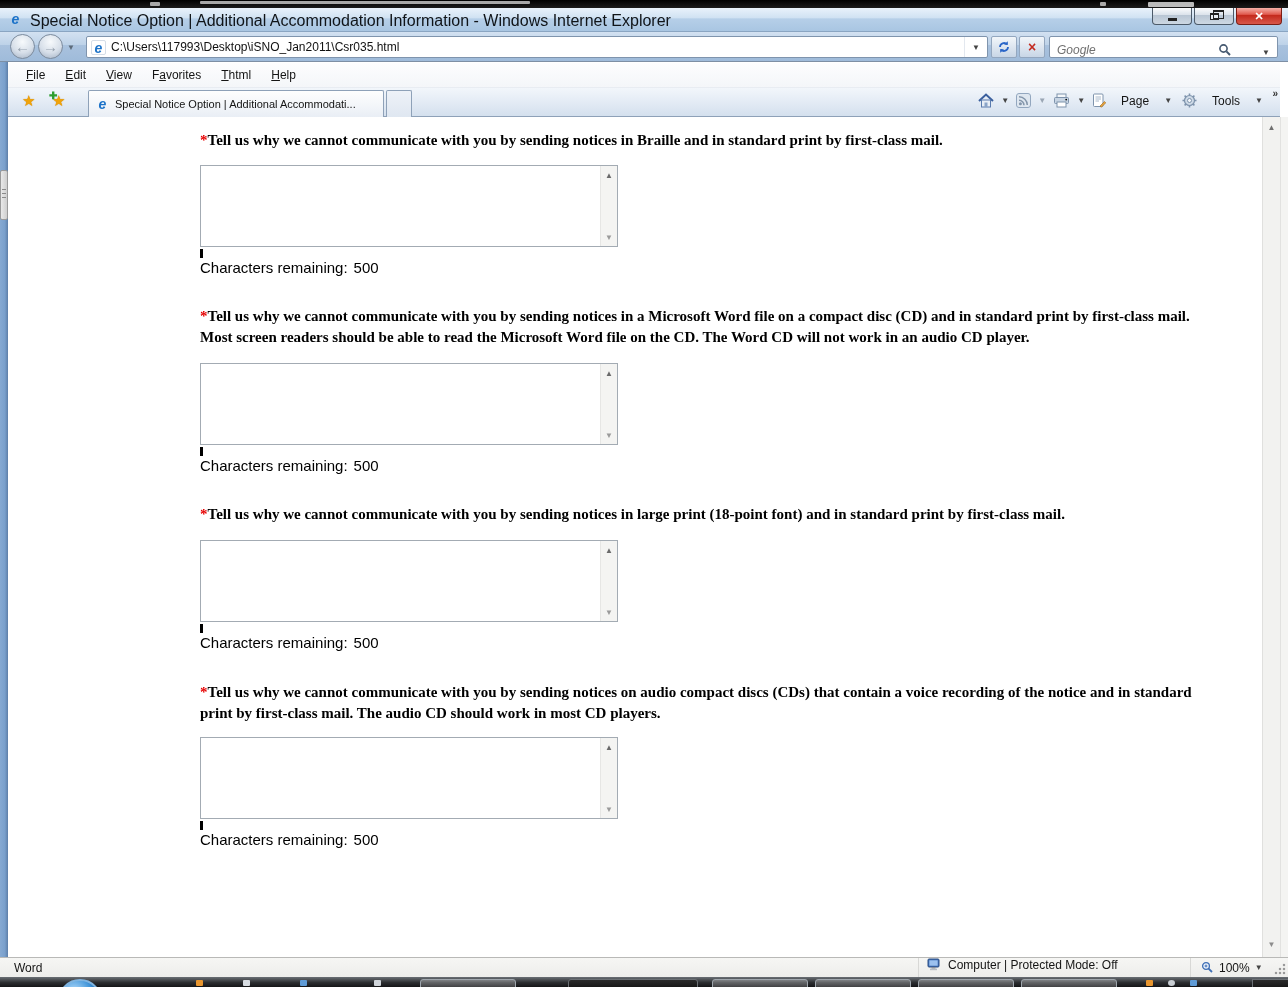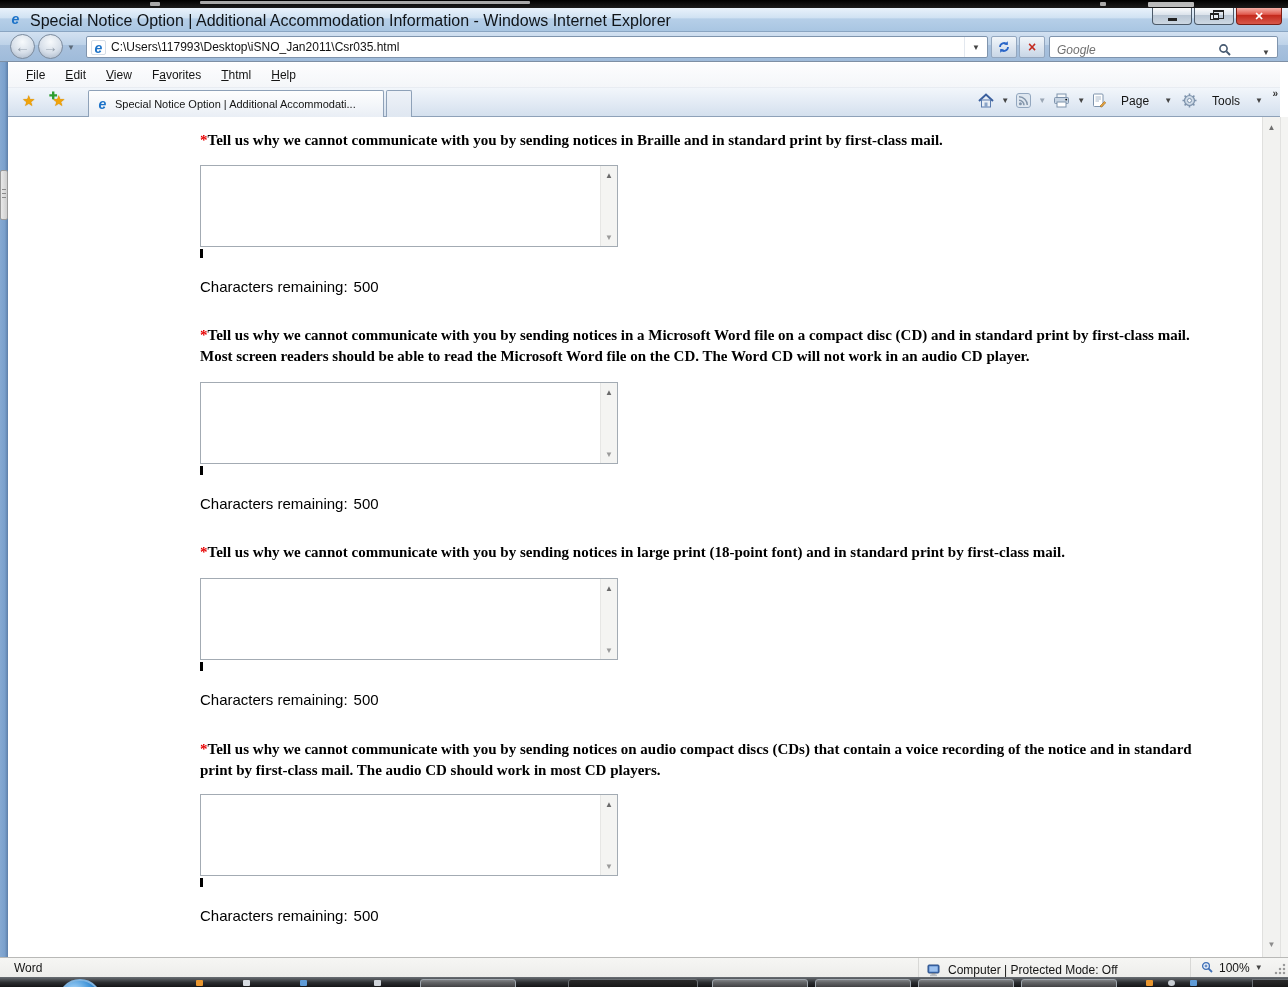--- a/index.html
+++ b/index.html
@@ -88,35 +88,35 @@
   #page { top:117px; left:8px; width:1254px; height:840px; background:#fff; overflow:hidden; }
   #content { padding:13px 0 0 192px; width:1210px; }
   .question { font-size:15px; line-height:21px; font-weight:bold; color:#000; max-width:1005px;font-family:Liberation Serif, serif; }
   .question .req { color:#e60000; }
   .ta-wrap { position:relative; margin-top:14px; width:418px; height:82px; border:1px solid #a3abb3; background:#fff; }
   .ta-scroll { position:absolute; top:0; right:0; bottom:0; width:17px; background:#f4f4f2; border-left:1px solid #e6e6e4; }
   .ta-scroll .up, .ta-scroll .dn { position:absolute; left:0; width:16px; height:16px; display:flex; align-items:center; justify-content:center; font-size:8px; }
   .ta-scroll .up { top:1px; color:#6a6a6a; }
   .ta-scroll .dn { bottom:1px; color:#9b9b9b; }
   .cursor-tick { width:3px; height:9px; background:#000; margin-top:2px; }
-  .chars { font-size:15px; color:#000; margin-top:20px; }
+  .chars { font-size:15px; color:#000; margin-top:1px; }
   .chars .val { padding-left:6px; }
   .qblock { margin-top:30px; }
   .qblock.first { margin-top:0; }
 
   
   #page-scroll { top:117px; right:8px; width:18px; height:840px; background:#f2f2f0; border-left:1px solid #e0e0de; }
   #page-scroll .up, #page-scroll .dn { position:absolute; left:0; width:17px; height:17px; display:flex; align-items:center; justify-content:center; font-size:8px; color:#6f6f6f; }
   #page-scroll .up { top:2px; } #page-scroll .dn { bottom:4px; color:#8c8c8c; }
 
   
   #statusbar { top:957px; left:0; width:1288px; height:20px; background:linear-gradient(#f6f6f4,#ededeb);
     border-top:1px solid #b9b9b7; font-size:12px; color:#141414; }
   #status-text { position:absolute; left:14px; top:3px; }
-  #zone-group { position:absolute; left:918px; top:0; height:100%; display:flex; align-items:flex-end; gap:6px; border-left:1px solid #d8d8d6; padding-left:8px; }
+  #zone-group { position:absolute; left:918px; top:0; height:100%; display:flex; align-items:flex-start; gap:6px; border-left:1px solid #d8d8d6; padding-left:8px; }
   #zoom-group { position:absolute; left:1190px; top:0; height:100%; display:flex; align-items:center; gap:5px; border-left:1px solid #d8d8d6; padding-left:10px; }
   #resize-grip { position:absolute; right:2px; bottom:2px; width:12px; height:12px;
     background:
       radial-gradient(circle at 10px 10px, #9a9a9a 1.4px, transparent 1.6px),
       radial-gradient(circle at 6px 10px, #9a9a9a 1.4px, transparent 1.6px),
       radial-gradient(circle at 10px 6px, #9a9a9a 1.4px, transparent 1.6px),
       radial-gradient(circle at 2px 10px, #9a9a9a 1.4px, transparent 1.6px),
       radial-gradient(circle at 10px 2px, #9a9a9a 1.4px, transparent 1.6px),
       radial-gradient(circle at 6px 6px, #9a9a9a 1.4px, transparent 1.6px); }
 

